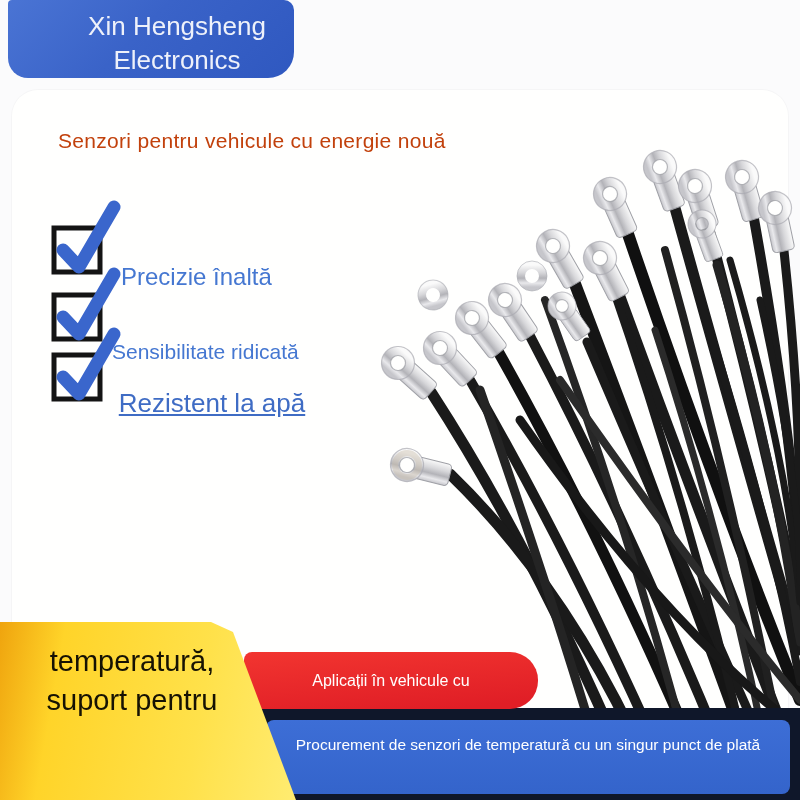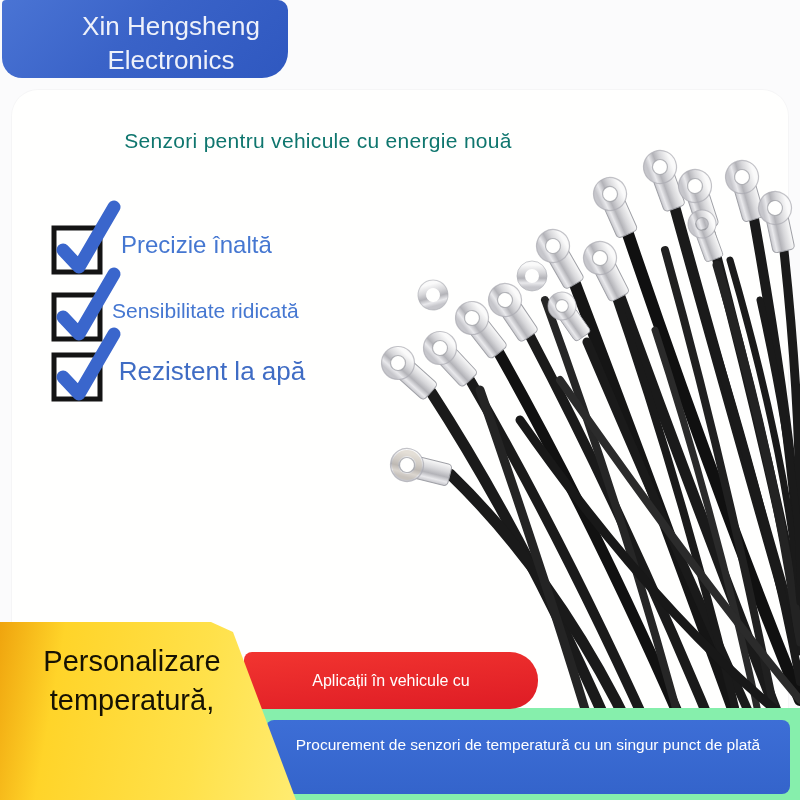--- a/index.html
+++ b/index.html
@@ -1,45 +1,45 @@
 <!DOCTYPE html>
 <html><head>
 <meta charset="utf-8">
 <style>
   html,body{margin:0;padding:0;background:#ffffff;font-family:"Liberation Sans",sans-serif;}
   .canvas{position:relative;width:800px;height:800px;overflow:hidden;background:#fbfbfc;}
   .card-bg{position:absolute;left:12px;top:90px;width:776px;height:710px;background:#fffffe;
            border-radius:26px 26px 0 0;box-shadow:0 0 0 1px rgba(0,0,0,0.025);z-index:0;}
   .cables{position:absolute;left:0;top:0;z-index:1;}
-  .badge{position:absolute;left:2px;top:0;width:286px;height:78px;z-index:5;
+  .badge{position:absolute;left:8px;top:0;width:286px;height:78px;z-index:5;
          background:linear-gradient(135deg,#4a74d4 0%,#3a63c8 45%,#2f58c0 100%);
          border-radius:4px 10px 26px 20px;color:#eef1fa;font-size:26px;line-height:34px;
          text-align:center;padding:9px 0 0 52px;box-sizing:border-box;}
-  .title{position:absolute;left:58px;top:129px;width:520px;z-index:5;text-align:center;
-         font-size:21px;font-weight:500;letter-spacing:.3px;color:#0f766e;}
+  .title{position:absolute;left:58px;top:129px;width:520px;z-index:5;text-align:left;
+         font-size:21px;font-weight:500;letter-spacing:.3px;color:#c2410c;}
   .feature-icon{position:absolute;z-index:5;}
   .fi1{left:46px;top:194px;} .fi2{left:46px;top:261px;} .fi3{left:46px;top:321px;}
-  .f-label{position:absolute;z-index:5;font-weight:500;color:#4577d1;white-space:nowrap;}
+  .f-label{position:absolute;z-index:5;font-weight:500;color:#4577d1;white-space:nowrap;margin-top:32px;}
   .fl1{left:121px;top:230px;font-size:24px;line-height:30px;}
-  .fl2{left:112px;top:298px;font-size:21px;line-height:26px;}
+  .fl2{left:112px;top:307px;font-size:21px;line-height:26px;}
   .fl3{left:104px;top:352px;width:216px;font-size:26px;line-height:38px;text-align:center;
        color:#3f6cc4;white-space:normal;}
-  .fl3 span{display:block;}
+  .fl3 span{display:block;text-decoration:underline;}
   .promo{position:absolute;left:0;top:622px;width:300px;height:178px;z-index:6;
          background:linear-gradient(100deg,#efa40e 0%,#ffd429 20%,#ffe14a 65%,#ffec72 100%);
          clip-path:polygon(0 0,211px 0,233px 10px,296px 178px,0 178px);
          color:#161203;font-size:29px;line-height:39px;font-weight:500;text-align:center;
          padding:20px 44px 0 8px;box-sizing:border-box;}
   .promo span{display:block;}
   .red-banner{position:absolute;left:244px;top:652px;width:294px;height:57px;z-index:4;
          background:linear-gradient(175deg,#f23530 0%,#e01e26 90%);
          border-radius:8px 28px 28px 8px;color:#ffffff;font-size:16px;line-height:23px;
          font-weight:500;text-align:center;display:flex;flex-direction:column;justify-content:center;}
   .bottom-bar{position:absolute;left:238px;top:708px;width:562px;height:92px;z-index:3;
-         background:#86efac;border-radius:14px 0 0 0;}
+         background:#0f172a;border-radius:14px 0 0 0;}
   .bottom-bar-inner{position:absolute;left:28px;top:12px;right:10px;bottom:6px;
          background:linear-gradient(180deg,#3d6ed6,#3464cb);border-radius:8px;color:#ffffff;
          font-size:15.5px;text-align:center;padding-top:16px;box-sizing:border-box;}
 </style>
 </head>
 <body>
 
 <div class="canvas">
 
   <div class="card-bg"></div>
@@ -134,22 +134,22 @@
 
   <svg class="feature-icon fi3" width="84" height="86" viewBox="0 0 84 86">
     <rect x="8" y="34" width="46" height="44" fill="none" stroke="#141414" stroke-width="5"></rect>
     <path d="M17 56 L33 73 L68 13" fill="none" stroke="#3a66cc" stroke-width="13" stroke-linecap="round" stroke-linejoin="round"></path>
   </svg>
   <div class="f-label fl3">
     <span>Rezistent la apă</span>
   </div>
 
   <div class="promo">
-    <span>Personalizare</span>
     <span>temperatură,</span>
+    <span>suport pentru</span>
   </div>
 
   <div class="red-banner">
     <div>Aplicații în vehicule cu</div>
   </div>
 
   <div class="bottom-bar">
     <div class="bottom-bar-inner">
       <span>Procurement de senzori de temperatură cu un singur punct de plată</span>
     </div>

